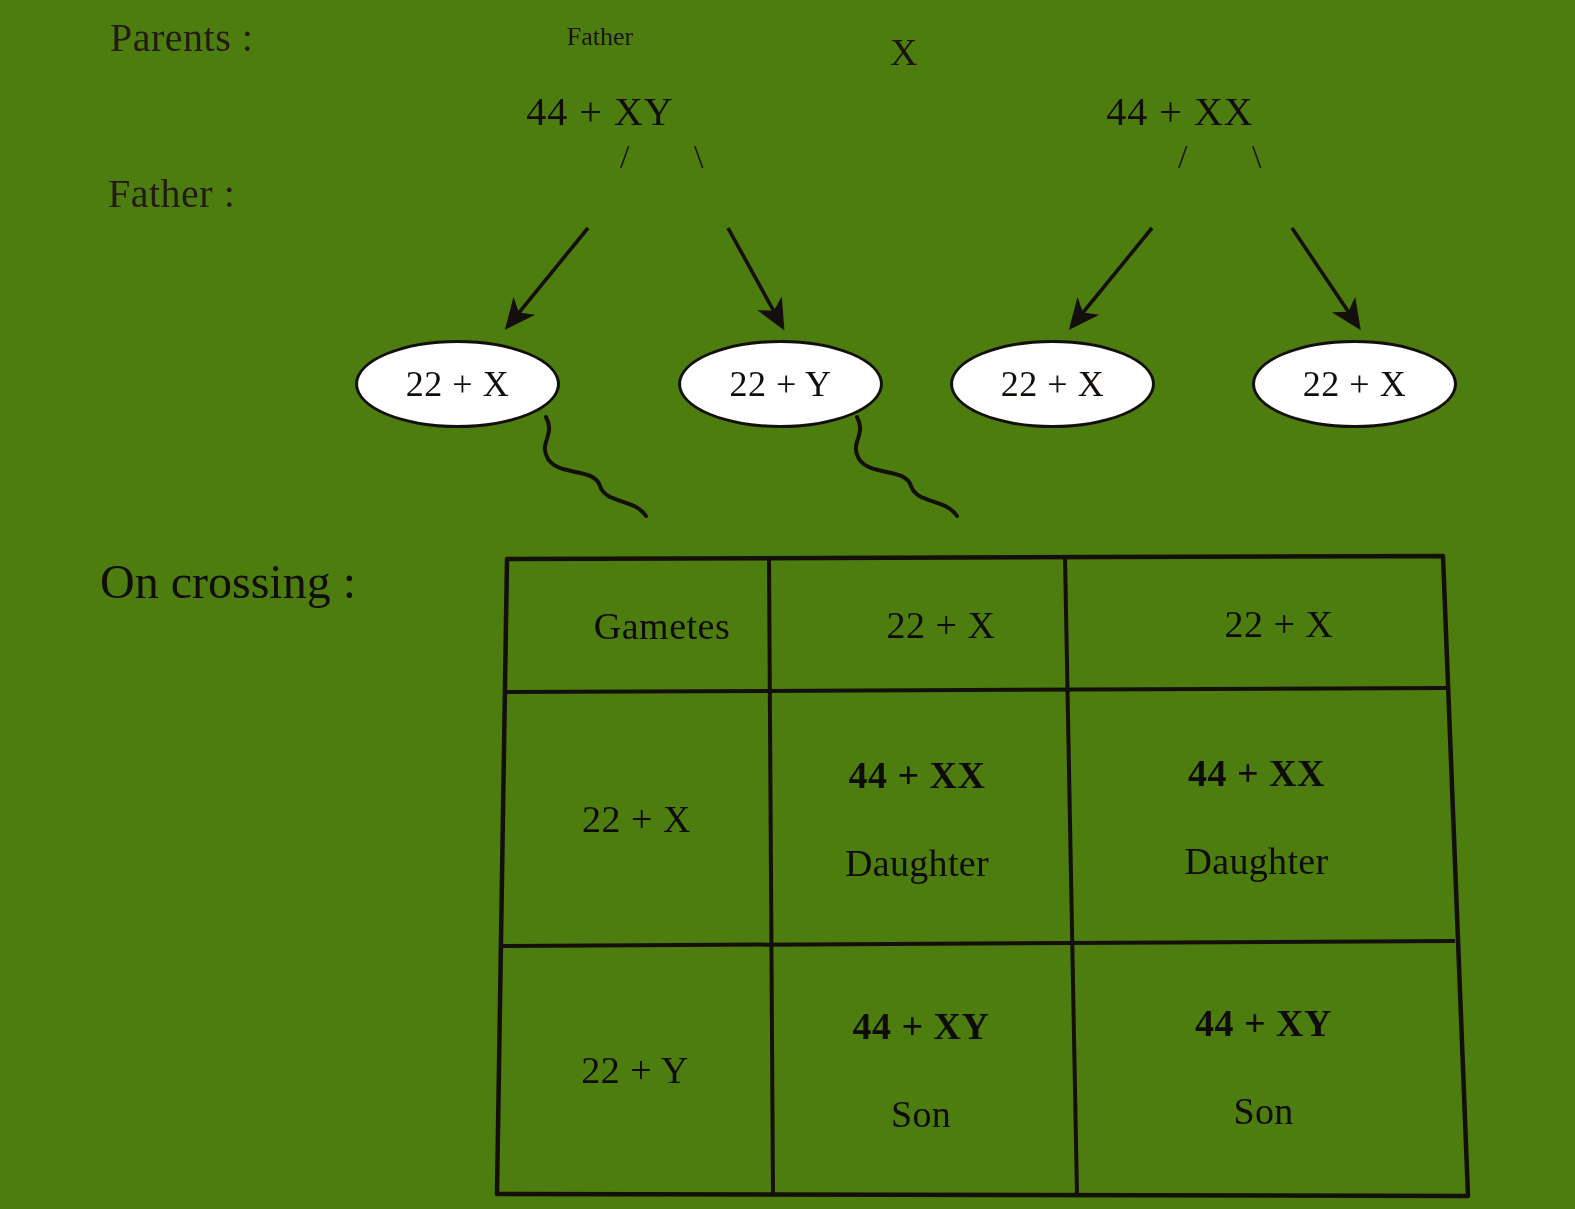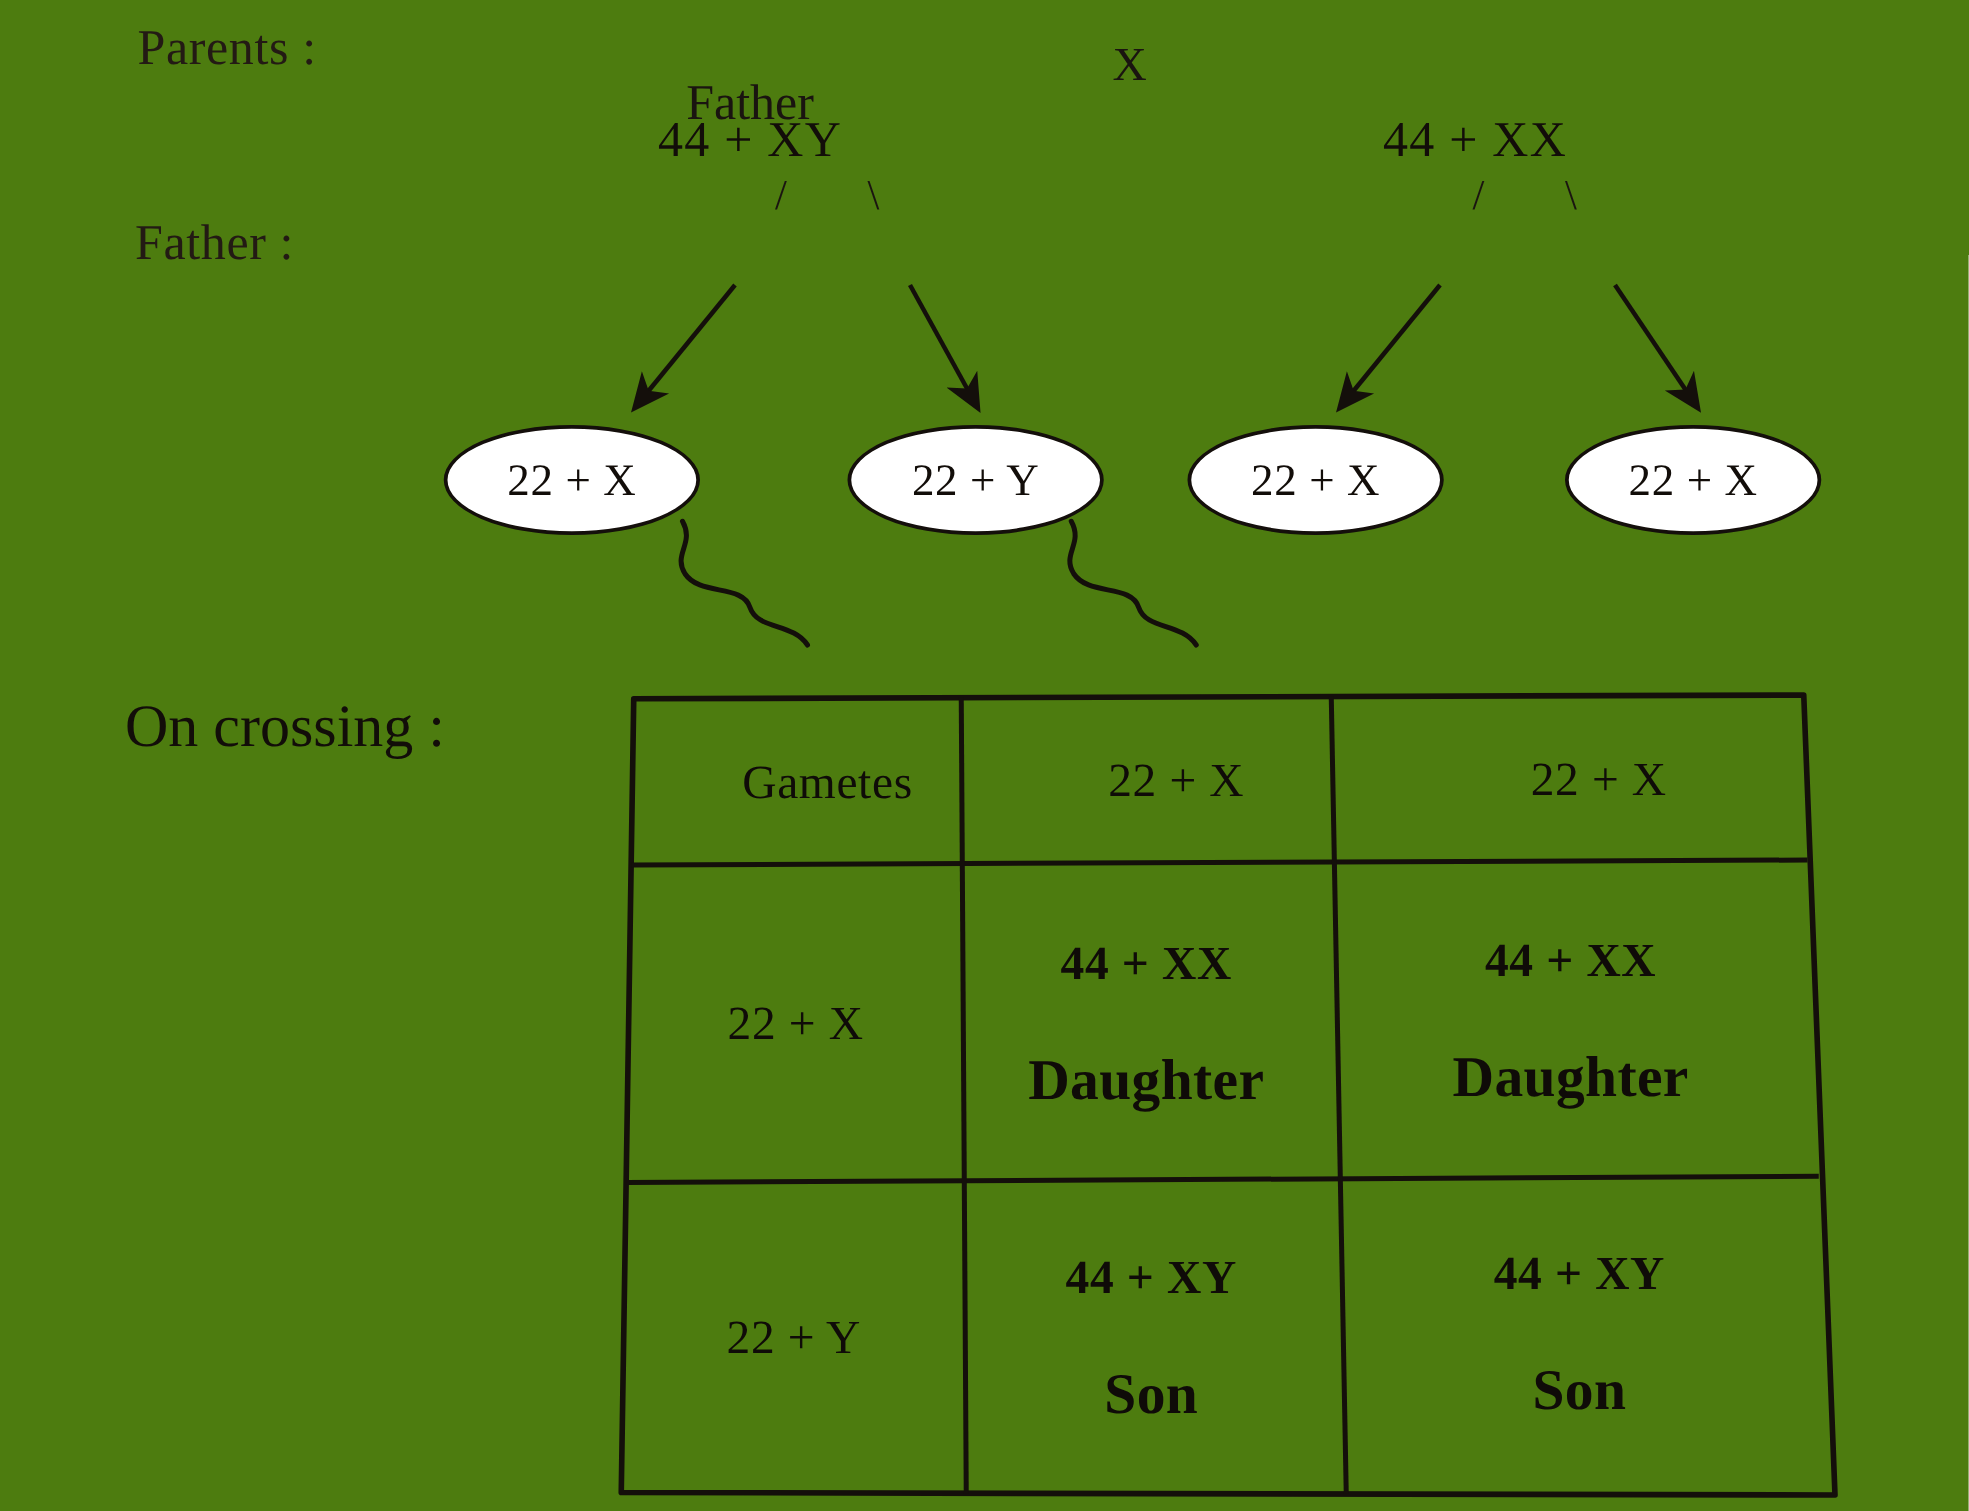--- a/index.html
+++ b/index.html
@@ -21,25 +21,24 @@
   
   .row-label {
     font-size: 40px;
     letter-spacing: 0.5px;
     white-space: nowrap;
     color: #231a14;
   }
 
   
   .node-text {
-    font-size: 40px;
+    font-size: 26px;
     white-space: nowrap;
     text-align: center;
     color: #1a1410;
-    margin-top: 36px;
   }
   .node-karyotype {
     font-size: 40px;
     white-space: nowrap;
     text-align: center;
     letter-spacing: 1px;
     color: #120d09;
   }
   .cross-symbol {
     font-size: 38px;
@@ -90,22 +89,22 @@
     text-align: center;
   }
   .punnett-cell .line1 {
     font-size: 38px;
     font-weight: bold;
     letter-spacing: 0.5px;
     color: #0f0b08;
     white-space: nowrap;
   }
   .punnett-cell .line2 {
-    font-size: 46px;
-    font-weight: bold;
+    font-size: 38px;
+    font-weight: normal;
     letter-spacing: 0.3px;
     color: #0f0b08;
     white-space: nowrap;
     margin-top: 44px;
   }
   .punnett-cell.head .line1 {
     font-weight: normal;
     margin-left: 48px;
   }
   .punnett-cell.plain .line1 {

